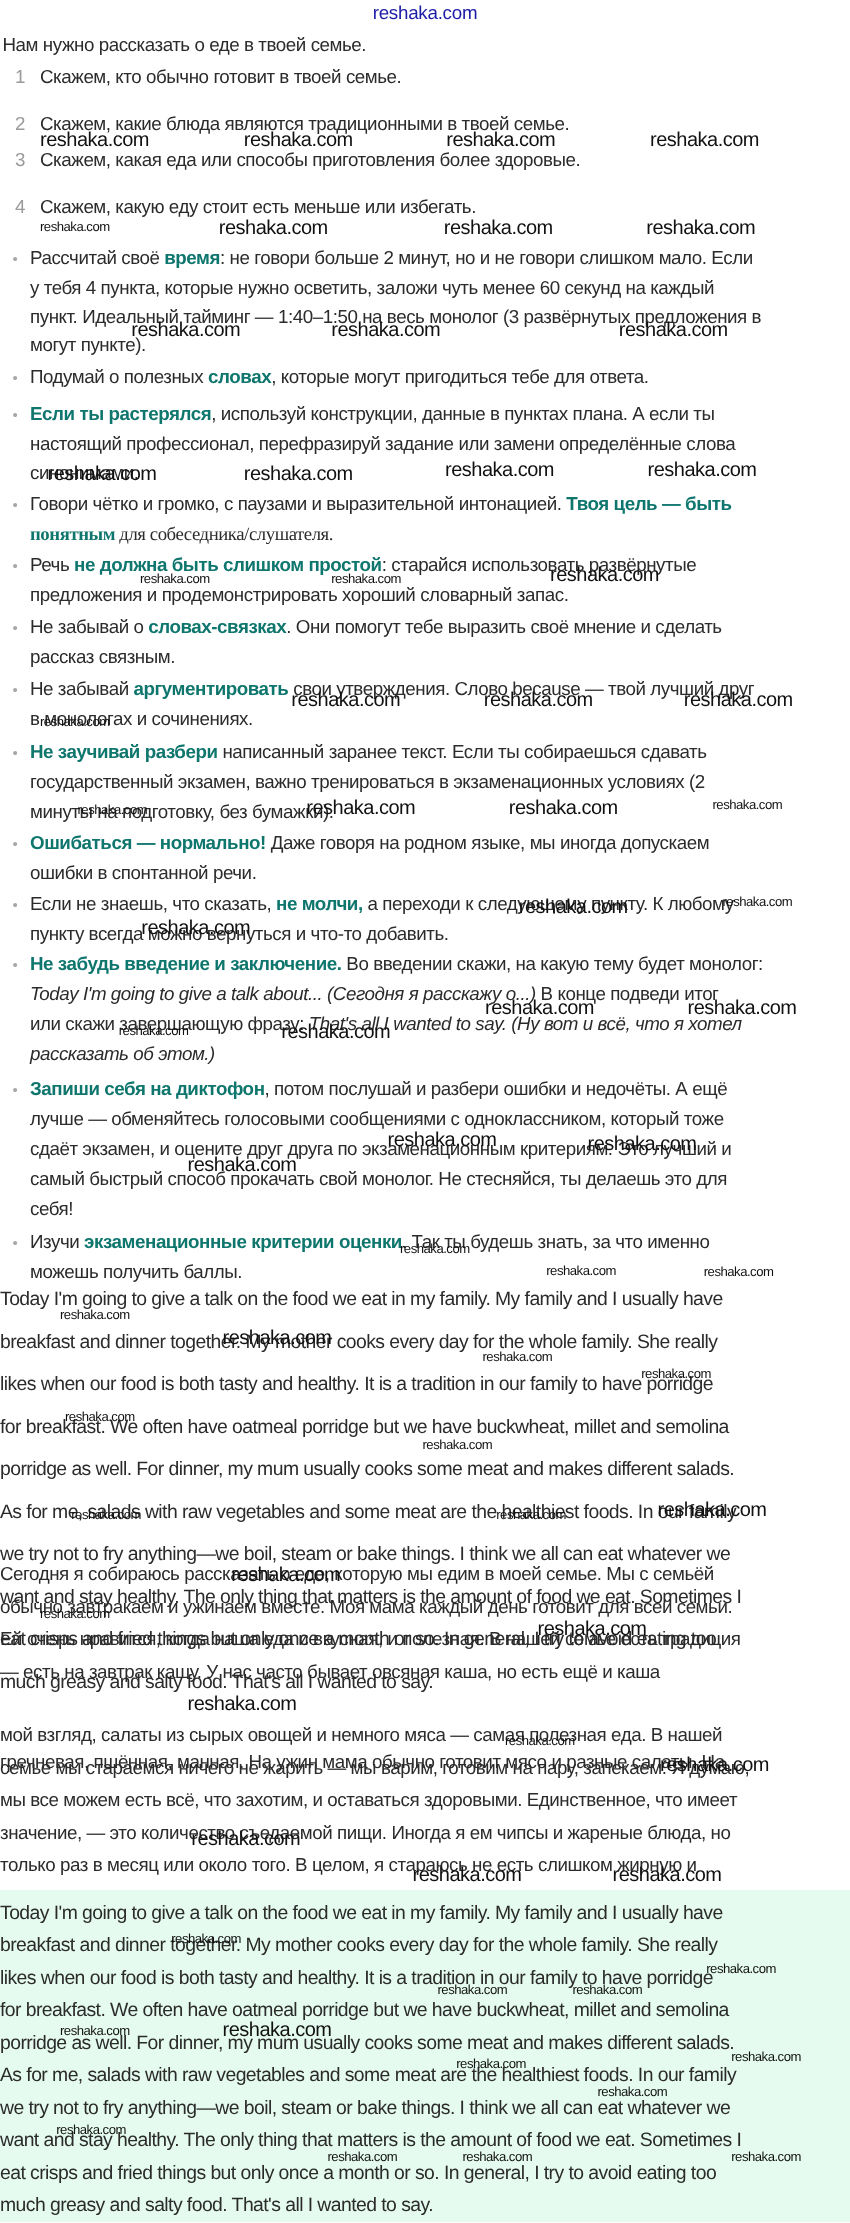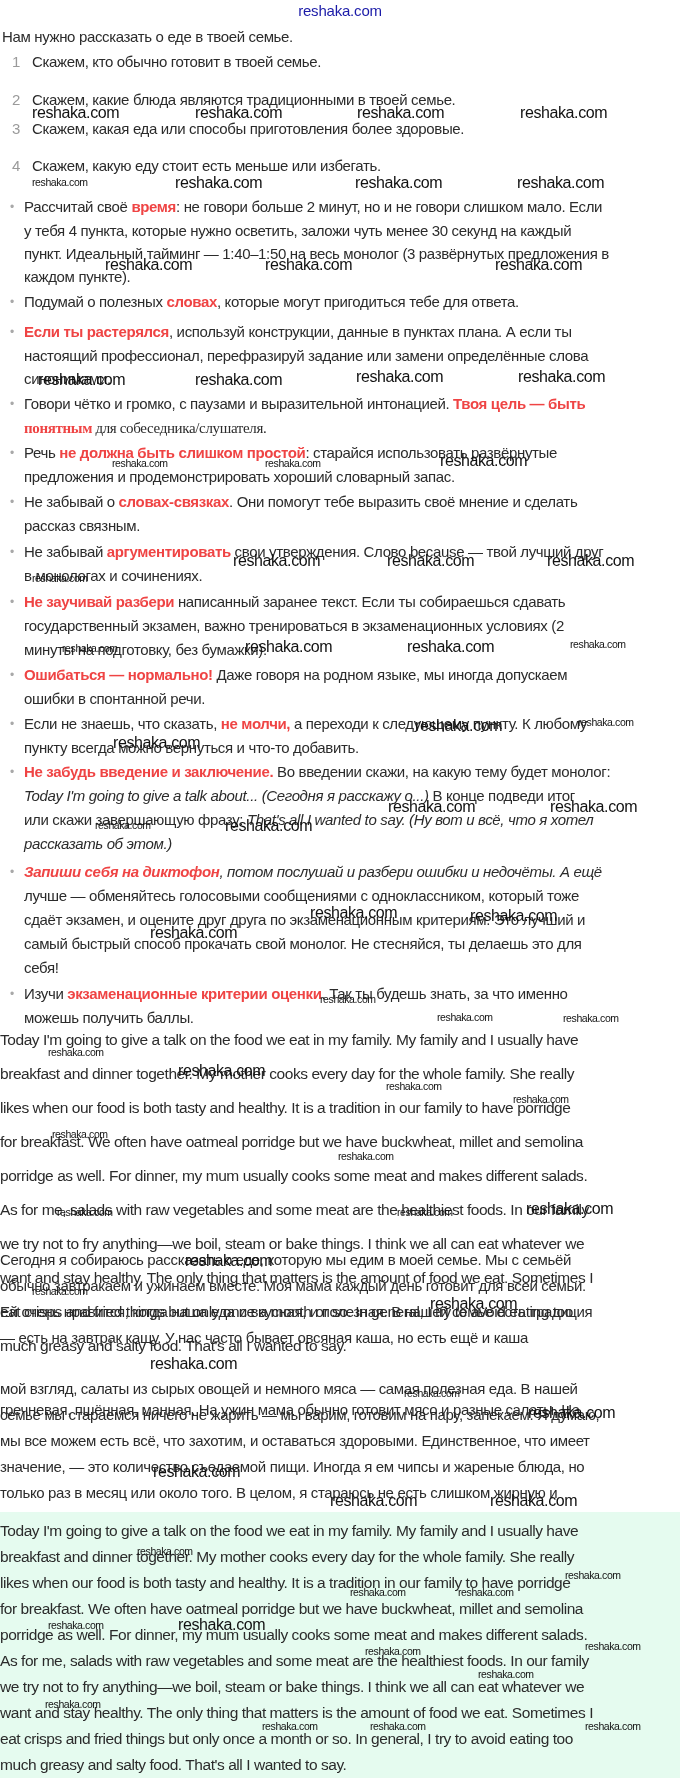--- a/index.html
+++ b/index.html
@@ -5,21 +5,21 @@
   html, body { margin:0; padding:0; background:#ffffff; }
   body { width:680px; height:1778px; position:relative; overflow:hidden;
          font-family:"Liberation Sans", sans-serif; color:#2b2b2b; }
   .ln { position:absolute; left:0; white-space:nowrap; font-size:15px; line-height:20px; letter-spacing:-0.35px; }
   .wm-top { position:absolute; top:2px; left:0; width:680px; text-align:center;
             font-family:"Liberation Sans", sans-serif; font-size:15px; color:#1b1ba8;
             letter-spacing:-0.2px; }
   .num { position:absolute; left:12px; color:#9a9a9a; font-size:15px; line-height:20px; }
   .bul { position:absolute; left:10px; color:#a8a8a8; font-size:12px; line-height:20px; }
   .in1 { left:32px; }
-  b, .b { font-weight:bold; color:#ef4444; }
+  b, .b { font-weight:bold; color:#0f766e; }
   i { font-style:italic; }
   .wm { position:absolute; font-family:"Liberation Sans", sans-serif; color:#111; white-space:nowrap; letter-spacing:-0.4px; }
   .wm.big { font-size:16px; }
   .wm.sm { font-size:10.5px; }
   .green { position:absolute; left:0; top:1512px; width:680px; height:266px; background:#e5fbef; }
 </style>
 </head>
 <body>
 
 <div class="wm-top">reshaka.com</div>
@@ -29,23 +29,23 @@
     <div class="num" style="top: 52px;">1</div>
     <div class="ln in1" style="top: 52px; left: 32px;">Скажем, кто обычно готовит в твоей семье.</div>
     <div class="num" style="top: 90px;">2</div>
     <div class="ln in1" style="top: 90px; left: 32px;">Скажем, какие блюда являются традиционными в твоей семье.</div>
     <div class="num" style="top: 119px;">3</div>
     <div class="ln in1" style="top: 119px; left: 32px;">Скажем, какая еда или способы приготовления более здоровые.</div>
     <div class="num" style="top: 156px;">4</div>
     <div class="ln in1" style="top: 156px; left: 32px;">Скажем, какую еду стоит есть меньше или избегать.</div>
     <div class="bul" style="top: 197px;">•</div>
     <div class="ln" style="top: 197px; left: 24px;"><span>Рассчитай своё </span><b>время</b><span>: не говори больше 2 минут, но и не говори слишком мало. Если</span></div>
-    <div class="ln" style="top: 221px; left: 24px;"><span>у тебя 4 пункта, которые нужно осветить, заложи чуть менее 30 секунд на каждый</span></div>
+    <div class="ln" style="top: 221px; left: 24px;"><span>у тебя 4 пункта, которые нужно осветить, заложи чуть менее 60 секунд на каждый</span></div>
     <div class="ln" style="top: 244px; left: 24px;"><span>пункт. Идеальный тайминг — 1:40–1:50 на весь монолог (3 развёрнутых предложения в</span></div>
-    <div class="ln" style="top: 267px; left: 24px;"><span>каждом пункте).</span></div>
+    <div class="ln" style="top: 267px; left: 24px;"><span>могут пункте).</span></div>
     <div class="bul" style="top: 292px;">•</div>
     <div class="ln" style="top: 292px; left: 24px;"><span>Подумай о полезных </span><b>словах</b><span>, которые могут пригодиться тебе для ответа.</span></div>
     <div class="bul" style="top: 322px;">•</div>
     <div class="ln" style="top: 322px; left: 24px;"><b>Если ты растерялся</b><span>, используй конструкции, данные в пунктах плана. А если ты</span></div>
     <div class="ln" style="top: 346px; left: 24px;"><span>настоящий профессионал, перефразируй задание или замени определённые слова</span></div>
     <div class="ln" style="top: 369px; left: 24px;"><span>синонимами.</span></div>
     <div class="bul" style="top: 394px;">•</div>
     <div class="ln" style="top: 394px; left: 24px;"><span>Говори чётко и громко, с паузами и выразительной интонацией. </span><b>Твоя цель — быть</b></div>
     <div class="ln" style="top: 418px; left: 24px; font-family: Liberation Serif, serif;"><b>понятным</b><span> для собеседника/слушателя.</span></div>
     <div class="bul" style="top: 443px;">•</div>
@@ -66,21 +66,21 @@
     <div class="ln" style="top: 689px; left: 24px;"><span>ошибки в спонтанной речи.</span></div>
     <div class="bul" style="top: 714px;">•</div>
     <div class="ln" style="top: 714px; left: 24px;"><span>Если не знаешь, что сказать, </span><b>не молчи,</b><span> а переходи к следующему пункту. К любому</span></div>
     <div class="ln" style="top: 738px; left: 24px;"><span>пункту всегда можно вернуться и что-то добавить.</span></div>
     <div class="bul" style="top: 762px;">•</div>
     <div class="ln" style="top: 762px; left: 24px;"><b>Не забудь введение и заключение.</b><span> Во введении скажи, на какую тему будет монолог:</span></div>
     <div class="ln" style="top: 786px; left: 24px;"><i>Today I'm going to give a talk about... (Сегодня я расскажу о...)</i><span> В конце подведи итог</span></div>
     <div class="ln" style="top: 810px; left: 24px;"><span>или скажи завершающую фразу: </span><i>That's all I wanted to say. (Ну вот и всё, что я хотел</i></div>
     <div class="ln" style="top: 834px; left: 24px;"><i>рассказать об этом.)</i></div>
     <div class="bul" style="top: 862px;">•</div>
-    <div class="ln" style="top: 862px; left: 24px; font-style: italic;"><b>Запиши себя на диктофон</b><span>, потом послушай и разбери ошибки и недочёты. А ещё</span></div>
+    <div class="ln" style="top: 862px; left: 24px;"><b>Запиши себя на диктофон</b><span>, потом послушай и разбери ошибки и недочёты. А ещё</span></div>
     <div class="ln" style="top: 886px; left: 24px;"><span>лучше — обменяйтесь голосовыми сообщениями с одноклассником, который тоже</span></div>
     <div class="ln" style="top: 910px; left: 24px;"><span>сдаёт экзамен, и оцените друг друга по экзаменационным критериям. Это лучший и</span></div>
     <div class="ln" style="top: 934px; left: 24px;"><span>самый быстрый способ прокачать свой монолог. Не стесняйся, ты делаешь это для</span></div>
     <div class="ln" style="top: 958px; left: 24px;"><span>себя!</span></div>
     <div class="bul" style="top: 984px;">•</div>
     <div class="ln" style="top: 984px; left: 24px;"><span>Изучи </span><b>экзаменационные критерии оценки</b><span>. Так ты будешь знать, за что именно</span></div>
     <div class="ln" style="top: 1008px; left: 24px;"><span>можешь получить баллы.</span></div>
     <div class="ln" style="top: 1030px; left: 0px; font-size: 15.5px; letter-spacing: -0.45px;">Today I'm going to give a talk on the food we eat in my family. My family and I usually have</div>
     <div class="ln" style="top: 1064px; left: 0px; font-size: 15.5px; letter-spacing: -0.45px;">breakfast and dinner together. My mother cooks every day for the whole family. She really</div>
     <div class="ln" style="top: 1098px; left: 0px; font-size: 15.5px; letter-spacing: -0.45px;">likes when our food is both tasty and healthy. It is a tradition in our family to have porridge</div>

